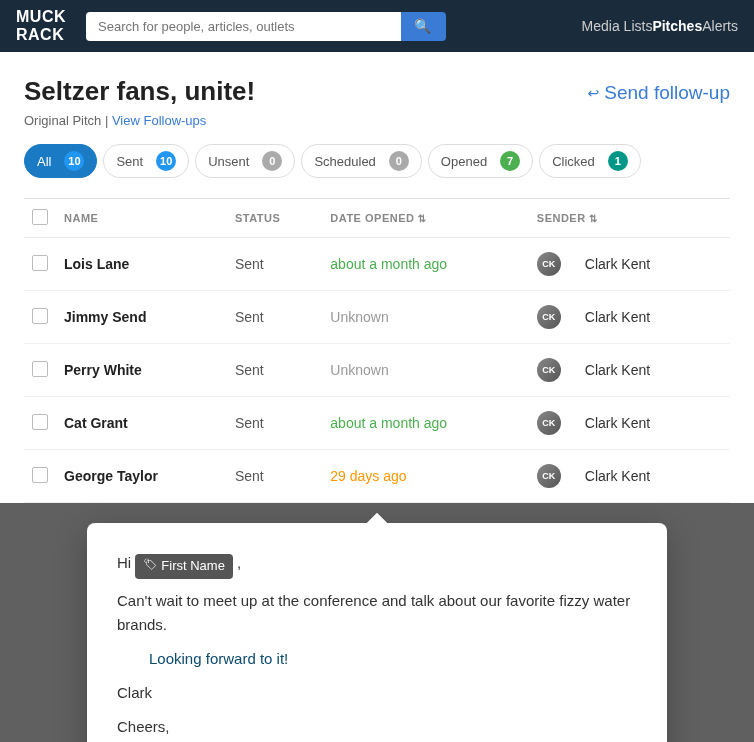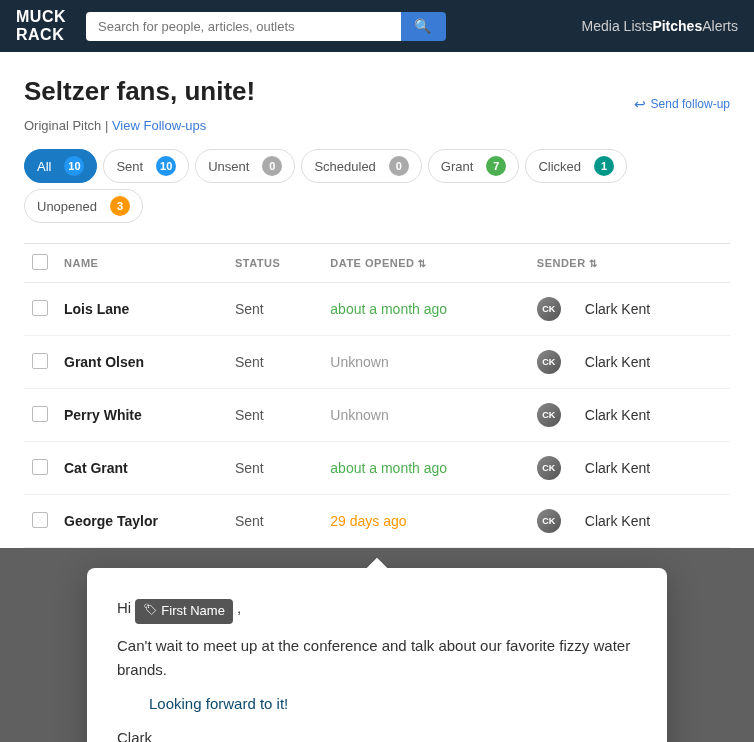--- a/index.html
+++ b/index.html
@@ -14,21 +14,21 @@
     .search-btn { background: #3a7bd5; border: none; border-radius: 0 4px 4px 0; color: white; padding: 0 14px; cursor: pointer; font-size: 14px; }
     .nav-links { margin-left: auto; display: flex; }
     .nav-link { color: #ccc; text-decoration: none; font-size: 14px; }
     .nav-link.active { color: white; font-weight: 600; }
 
     
     .main { background: white; padding: 24px 24px 0; }
 
     .pitch-header { display: flex; align-items: flex-start; justify-content: space-between; margin-bottom: 6px; }
     .pitch-title { font-size: 26px; font-weight: 800; color: #222; }
-    .follow-up-link { color: #3a7bd5; font-size: 12px; text-decoration: none; display: flex; align-items: center; gap: 5px; margin-top: 20px; text-align: right; }
+    .follow-up-link { color: #3a7bd5; font-size: 19px; text-decoration: none; display: flex; align-items: center; gap: 5px; margin-top: 6px; text-align: right; }
     .follow-up-link::before { content: '↩'; font-size: 14px; }
     .pitch-sub { font-size: 13px; color: #666; margin-bottom: 16px; }
     .pitch-sub a { color: #3a7bd5; text-decoration: none; font-weight: 500; }
 
     
     .filter-tabs { display: flex; gap: 6px; align-items: center; margin-bottom: 20px; flex-wrap: wrap; }
     .tab { display: flex; align-items: center; gap: 13px; padding: 6px 12px; border-radius: 20px; border: 1px solid #ddd; background: white; font-size: 13px; cursor: pointer; color: #555; font-weight: 500; }
     .tab.active { background: #1a7bc4; border-color: #1a7bc4; color: white; }
     .badge { display: inline-flex; align-items: center; justify-content: center; border-radius: 50%; width: 20px; height: 20px; font-size: 11px; font-weight: 700; }
     .tab.active .badge { background: #2196f3; color: white; }
@@ -106,30 +106,26 @@
     </button>
     <button class="tab">
       <span>Unsent</span>
       <span class="badge badge-gray">0</span>
     </button>
     <button class="tab">
       <span>Scheduled</span>
       <span class="badge badge-gray">0</span>
     </button>
     <button class="tab">
-      <span>Grant</span>
+      <span>Opened</span>
       <span class="badge badge-green">7</span>
     </button>
     <button class="tab">
       <span>Clicked</span>
       <span class="badge badge-teal">1</span>
-    </button>
-    <button class="tab">
-      <span>Unopened</span>
-      <span class="badge badge-orange">3</span>
     </button>
   </div>
 
   <div class="table-wrap">
     <table>
       <thead>
         <tr>
           <th><span class="checkbox"></span></th>
           <th>NAME</th>
           <th>STATUS</th>
@@ -145,21 +141,21 @@
     <td class="date-opened">about a month ago</td>
     <td>
       <div class="sender-cell">
         <div class="avatar-img">CK</div>
         <span>Clark Kent</span>
       </div>
     </td>
   </tr>
           <tr>
     <td><span class="checkbox"></span></td>
-    <td class="name-cell">Grant Olsen</td>
+    <td class="name-cell">Jimmy Send</td>
     <td class="status-cell">Sent</td>
     <td class="date-unknown">Unknown</td>
     <td>
       <div class="sender-cell">
         <div class="avatar-img">CK</div>
         <span>Clark Kent</span>
       </div>
     </td>
   </tr>
           <tr>

